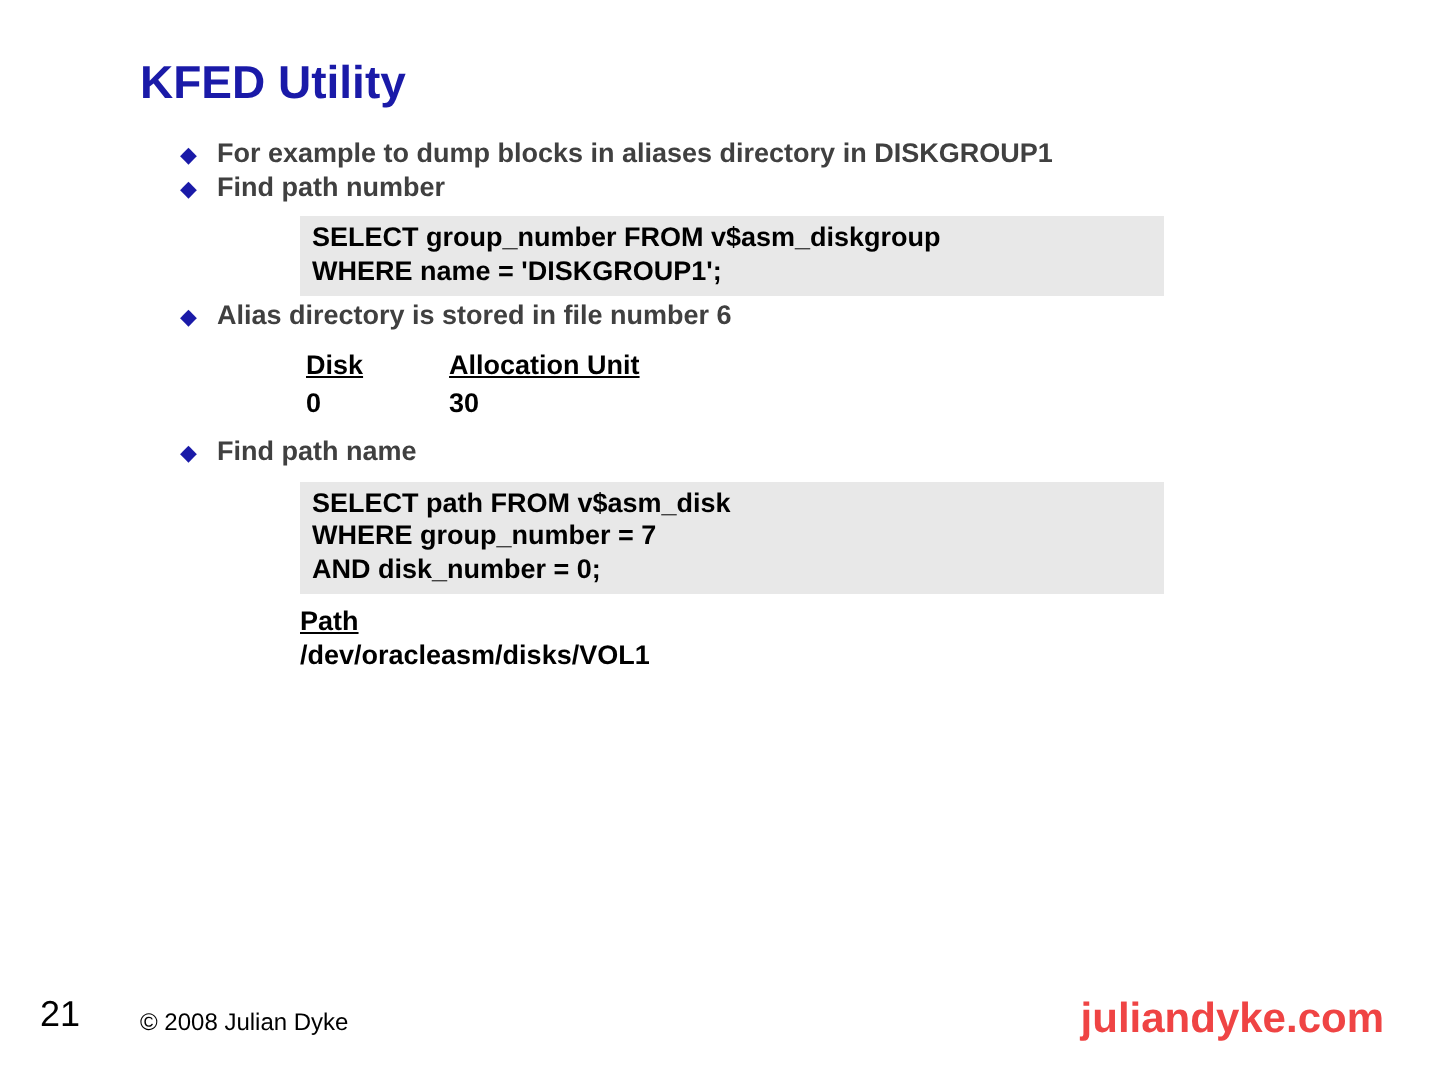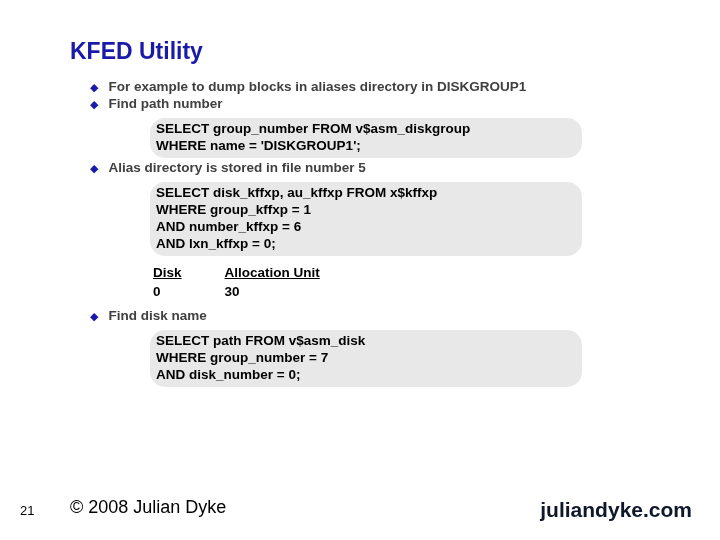--- a/index.html
+++ b/index.html
@@ -6,21 +6,21 @@
     margin: 0;
     padding: 0;
     width: 720px;
     height: 540px;
     font-family: Arial, Helvetica, sans-serif;
     background: #fff;
     position: relative;
     overflow: hidden;
   }
   .slide {
-    padding: 38px 0 0 70px;
+    padding: 28px 0 0 70px;
     width: 650px;
   }
   .title {
     color: #1a1aa8;
     font-size: 23px;
     font-weight: bold;
     margin-bottom: 14px;
   }
   .bullet-row {
     display: flex;
@@ -44,21 +44,20 @@
   .codebox {
     background: #e8e8e8;
     font-size: 13.5px;
     font-weight: bold;
     color: #000;
     padding: 3px 6px;
     margin: 6px 16px 2px 80px;
     width: 420px;
     line-height: 1.25;
     white-space: pre-line;
-    border-radius: 15px;
   }
   .tbl {
     margin: 6px 0 6px 80px;
     font-size: 13.5px;
     font-weight: bold;
     color: #000;
   }
   .tbl td {
     padding-right: 40px;
   }
@@ -71,37 +70,37 @@
     font-size: 13.5px;
     font-weight: bold;
     color: #000;
     line-height: 1.25;
   }
   .pathbox .hd { text-decoration: underline; }
   .footer-left {
     position: absolute;
     left: 70px;
     bottom: 22px;
-    font-size: 18px;
+    font-size: 12px;
     color: #000;
   }
   .pagenum {
     position: absolute;
     left: 20px;
     bottom: 22px;
-    font-size: 13px;
+    font-size: 18px;
     color: #000;
   }
   .footer-right {
     position: absolute;
     right: 28px;
     bottom: 18px;
     font-size: 21px;
     font-weight: bold;
-    color: #0f172a;
+    color: #ef4444;
   }
 </style>
 </head>
 <body>
 
 <div class="slide">
   <div class="title">KFED Utility</div>
 
   <div class="bullet-row">
     <span class="diamond">◆</span>
@@ -110,47 +109,47 @@
   <div class="bullet-row">
     <span class="diamond">◆</span>
     <span class="btext">Find path number</span>
   </div>
 
   <div class="codebox">SELECT group_number FROM v$asm_diskgroup
 WHERE name = 'DISKGROUP1';</div>
 
   <div class="bullet-row">
     <span class="diamond">◆</span>
-    <span class="btext">Alias directory is stored in file number 5</span>
+    <span class="btext">Alias directory is stored in file number 6</span>
   </div>
 
-  <div class="codebox">SELECT disk_kffxp, au_kffxp FROM x$kffxp
-WHERE group_kffxp = 1
-AND number_kffxp = 6
-AND lxn_kffxp = 0;</div>
 
   <table class="tbl">
     <tbody>
         <tr>
       <td class="hd">Disk</td>
       <td class="hd">Allocation Unit</td>
     </tr>
     <tr>
       <td>0</td>
       <td>30</td>
     </tr>
   </tbody>
     </table>
 
   <div class="bullet-row">
     <span class="diamond">◆</span>
-    <span class="btext">Find disk name</span>
+    <span class="btext">Find path name</span>
   </div>
 
   <div class="codebox">SELECT path FROM v$asm_disk
 WHERE group_number = 7
 AND disk_number = 0;</div>
 
+  <div class="pathbox">
+    <span class="hd">Path</span><br>
+    <span>/dev/oracleasm/disks/VOL1</span>
+  </div>
 </div>
 
 <div class="pagenum">21</div>
 <div class="footer-left">© 2008 Julian Dyke</div>
 <div class="footer-right">juliandyke.com</div>
 
 </body></html>

